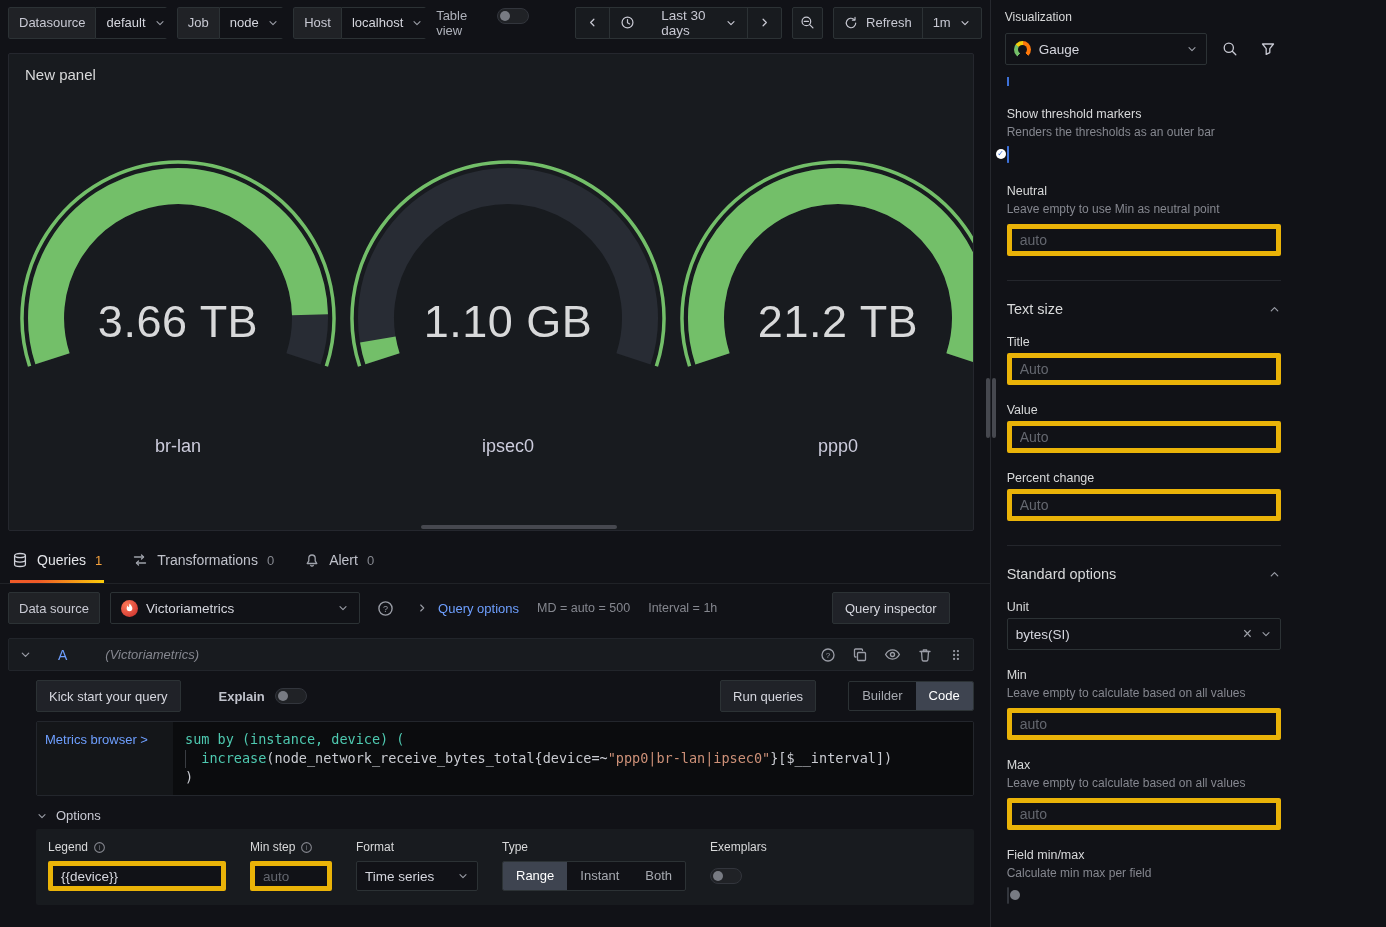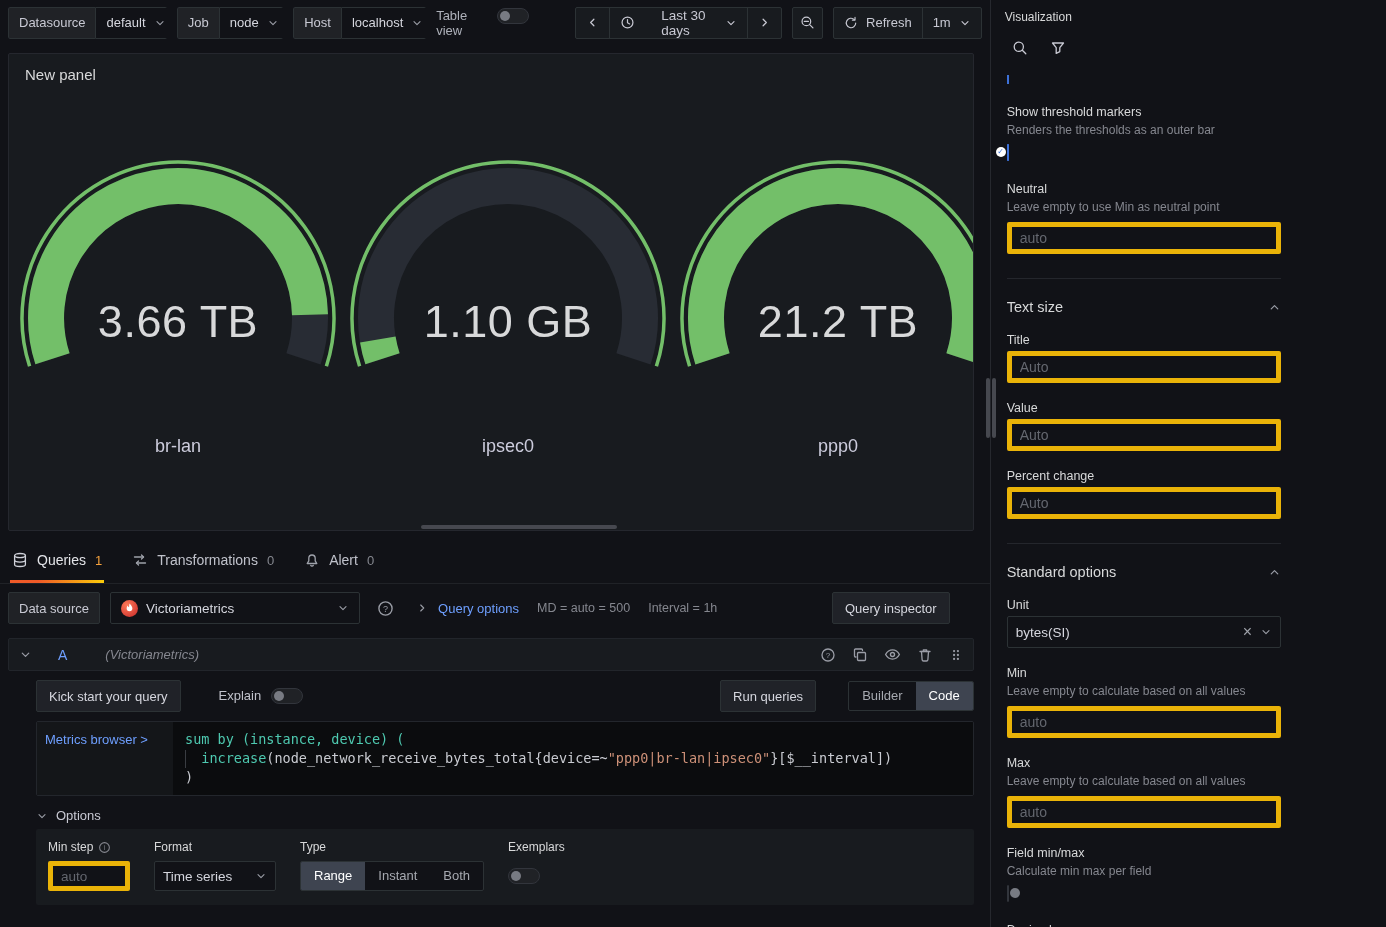--- a/index.html
+++ b/index.html
@@ -93,21 +93,21 @@
   
   .query-editor { padding:6px 16px 0 8px; }
   .qcard-header { height:33px; background:#181b1f; border:1px solid #22252b; border-radius:2px;
     display:flex; align-items:center; padding:0 10px; gap:10px; }
   .qref { color:#6e9fff; font-size:14px; font-weight:500; margin-left:16px; }
   .qds-name { color:#85878f; font-style:italic; margin-left:28px; }
   .qcard-icons { margin-left:auto; display:flex; align-items:center; gap:16px; color:#9a9da6; }
   .qcard-icons .icon { cursor:pointer; }
   .query-body { padding:8px 0 0 28px; }
   .query-toolbar { display:flex; align-items:center; gap:14px; height:34px; }
-  .explain-group { display:flex; align-items:flex-start; gap:10px; margin-left:24px; color:#c0c2cb; }
+  .explain-group { display:flex; align-items:center; gap:10px; margin-left:24px; color:#c0c2cb;font-weight:bold; }
   .radio-group { display:flex; background:#111217; border:1px solid #2c3235; border-radius:2px; height:30px; overflow:hidden; }
   .radio-group .opt { padding:0 13px; line-height:28px; color:#a6a9b0; cursor:pointer; font-size:13px; }
   .radio-group .opt.selected { background:#3e4450; color:#ffffff; }
 
   .code-block { display:flex; margin-top:8px; border:1px solid #23262c; border-radius:2px; overflow:hidden; }
   .metrics-browser { width:136px; background:#141619; padding:10px 8px; flex:none; }
   .mb-link { color:#6e9fff; font-size:13px; cursor:pointer; white-space:nowrap; }
   .code-editor { flex:1; background:#0b0c0e; padding:8px 12px; min-height:66px; position:relative; }
   .code-line { font-family:"DejaVu Sans Mono","Liberation Mono",monospace; font-size:13.5px; line-height:19px; white-space:pre; }
   .tok-kw { color:#4ec9b0; }
@@ -414,20 +414,30 @@
         <div class="options-header">
           <svg class="icon" width="12" height="12" viewBox="0 0 14 14" style="color:#9a9da6;">
               <path d="M3.5 5.5l3.5 3.5 3.5-3.5"></path>
             </svg>
           <span>Options</span>
         </div>
 
         <div class="options-panel">
           <div class="field-col">
             <span class="opt-label">
+              <span>Legend</span>
+              <svg class="icon" width="13" height="13" viewBox="0 0 16 16">
+                  <circle cx="8" cy="8" r="6"></circle>
+                  <text x="8" y="11" font-size="8" text-anchor="middle">i</text>
+                </svg>
+            </span>
+            <input class="input legend-input" value="{{device}}" style="">
+          </div>
+          <div class="field-col">
+            <span class="opt-label">
               <span>Min step</span>
               <svg class="icon" width="13" height="13" viewBox="0 0 16 16">
                   <circle cx="8" cy="8" r="6"></circle>
                   <text x="8" y="11" font-size="8" text-anchor="middle">i</text>
                 </svg>
             </span>
             <input class="input minstep-input" placeholder="auto" style="">
           </div>
           <div class="field-col">
             <span class="opt-label">
@@ -462,20 +472,27 @@
       </div>
     </div>
 
     <div class="vscroll"></div>
   </div>
 
   <aside class="sidebar">
     <div class="sb-top">
       <div class="sb-viz-label">Visualization</div>
       <div class="sb-viz-row">
+        <div class="select viz-select">
+          <span class="mini-gauge"></span>
+          <span>Gauge</span>
+          <svg class="icon caret" width="12" height="12" viewBox="0 0 14 14">
+              <path d="M3.5 5.5l3.5 3.5 3.5-3.5"></path>
+            </svg>
+        </div>
         <span class="icon-btn">
           <svg class="icon" width="16" height="16" viewBox="0 0 16 16">
               <circle cx="6.8" cy="6.8" r="4.6"></circle>
               <line x1="10.3" y1="10.3" x2="13.8" y2="13.8"></line>
             </svg>
         </span>
         <span class="icon-btn">
           <svg class="icon" width="16" height="16" viewBox="0 0 16 16">
               <path d="M2.5 3h11L9.8 7.6v4L6.2 13.4V7.6z"></path>
             </svg>

